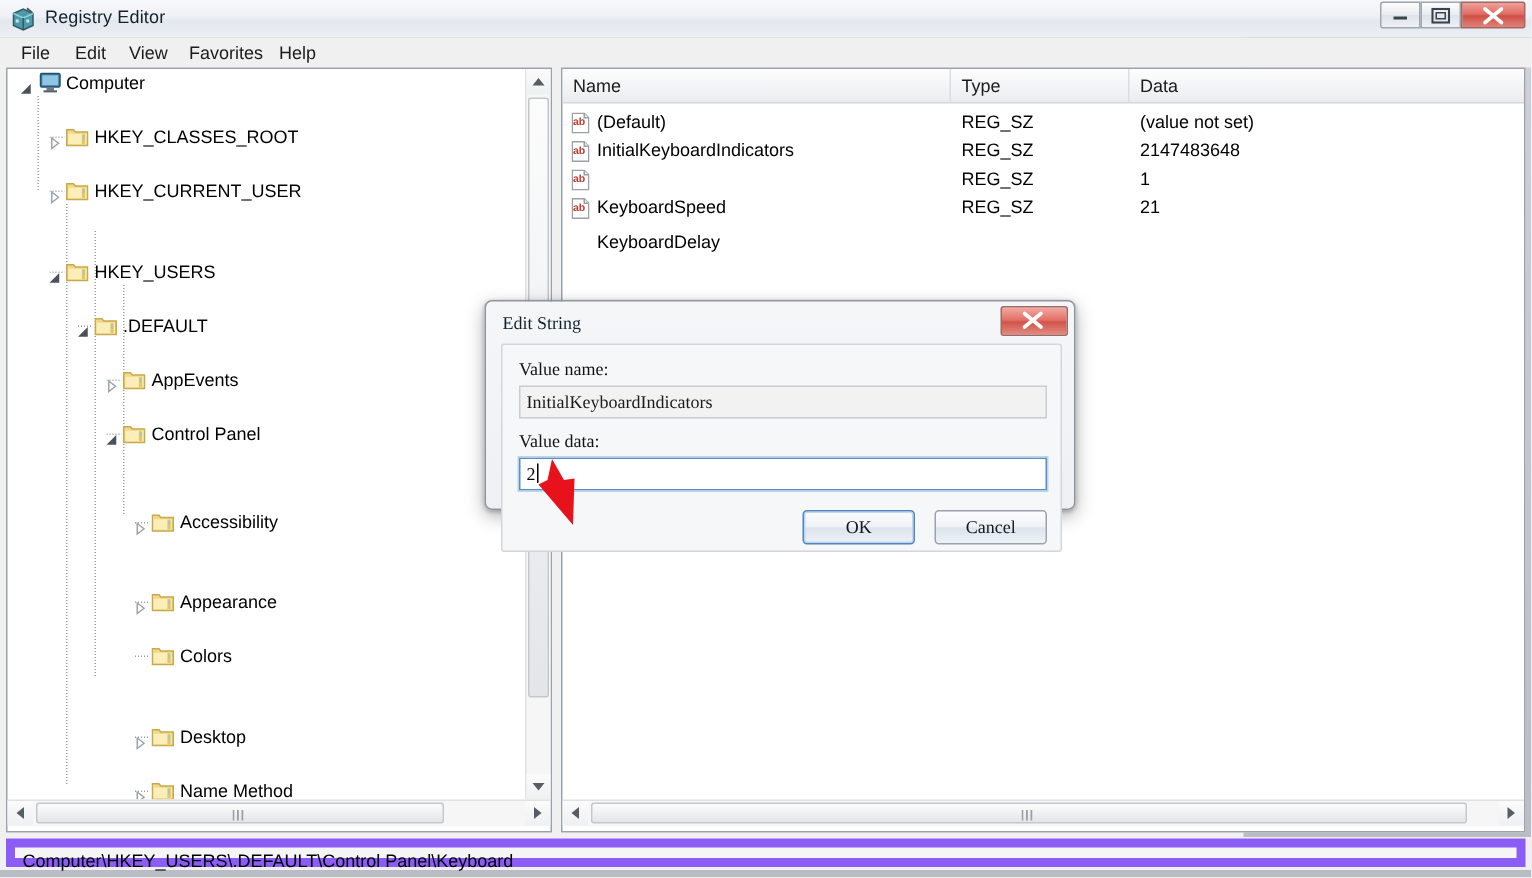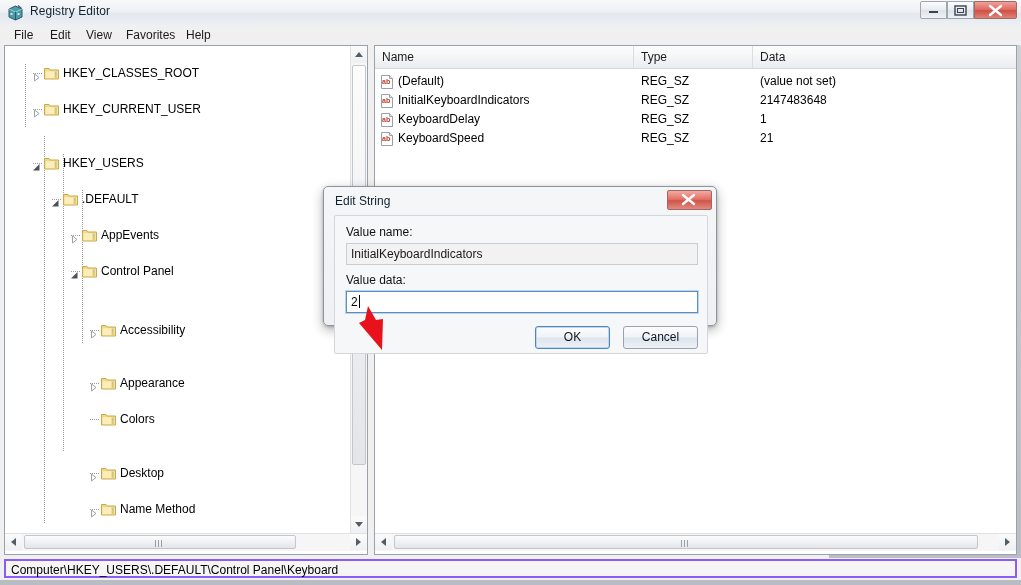--- a/index.html
+++ b/index.html
@@ -245,43 +245,44 @@
   #statusbar {
     position: absolute;
     left: 0; top: 558px;
     width: 1021px; height: 22px;
     background: #f0f0f0;
   }
   #status-inner {
     position: absolute;
     left: 4px; top: 1px;
     width: 1013px; height: 19px;
-    border: 2px solid #8b5cf6;
+    border: 6px solid #8b5cf6;
     background: #f5f5f5;
     box-sizing: border-box;
     text-align: center;
   }
   #status-text {
     position: absolute;
     left: 5px; top: 2px;
     font-size: 12px;
     color: #000;
     white-space: nowrap;
   }
 
   
   #dialog {
     position: absolute;
-    left: 323px; top: 186px;
+    left: 323px; top: 200px;
     width: 394px; height: 140px;
     border: 1px solid #8d949d;
     border-radius: 5px;
     background: linear-gradient(180deg,#f5f6f8 0%, #eef0f3 100%);
     box-shadow: 0 4px 12px rgba(0,0,0,.30), 0 1px 3px rgba(0,0,0,.22);
     box-sizing: border-box;
+    font-family: Liberation Serif, serif;
   }
   #dlg-title {
     position: absolute;
     left: 11px; top: 7px;
     font-size: 12px;
     color: #11222e;
   }
   #dlg-close {
     position: absolute;
     right: 4px; top: 3px;
@@ -406,20 +407,32 @@
   </div>
 
   <div id="panes">
 
     <div id="tree-pane">
       <div id="tree-scroll-area">
           <div class="dotline-v" style="left: 20px; top: 18px; height: 63px;"></div>
           <div class="dotline-v" style="left: 39px; top: 90px; height: 387px;"></div>
           <div class="dotline-v" style="left: 58px; top: 108px; height: 297px;"></div>
           <div class="dotline-v" style="left: 77px; top: 144px; height: 153px;"></div>
+          <div class="tree-row" style="top: 0px;">
+            <span class="expander" style="left: 8px;"><svg viewBox="0 0 9 9">
+                <path d="M1 7.5 L7.5 7.5 L7.5 1 Z" fill="#4a5158"></path>
+              </svg></span>
+            <span class="comp-icon" style="left: 20px;"><svg viewBox="0 0 16 14">
+                <rect x="2" y="1" width="13" height="9" rx="1" fill="#3f7fa8" stroke="#23506d" stroke-width="1"></rect>
+                <rect x="3.2" y="2.2" width="10.6" height="6.6" fill="#8fc7e2"></rect>
+                <rect x="6" y="10.5" width="5" height="2" fill="#6f7a84"></rect>
+                <rect x="4" y="12.2" width="9" height="1.4" fill="#56616b"></rect>
+              </svg></span>
+            <span class="tree-label" style="left: 39px;">Computer</span>
+          </div>
           <div class="tree-row" style="top: 18px;">
             <div class="dotline-h" style="left: 28px; top: 9px; width: 10px;"></div>
             <span class="expander" style="left: 27px;"><svg viewBox="0 0 9 9">
                 <path d="M2.5 1 L7 4.5 L2.5 8 Z" fill="none" stroke="#9aa4ad" stroke-width="1"></path>
               </svg></span>
             <span class="folder" style="left: 39px;"><svg viewBox="0 0 15 13">
                 <path d="M0.5 1.5 L5 1.5 L6.2 3 L14.5 3 L14.5 12 L0.5 12 Z" fill="#f2d88a" stroke="#c9a94e" stroke-width="1"></path>
                 <path d="M1.5 4.2 L13.5 4.2 L13.5 11.2 L1.5 11.2 Z" fill="#fbeeb8"></path>
                 <rect x="10.6" y="4.4" width="2.2" height="6.6" fill="#e3c66a"></rect>
                 <rect x="11.3" y="5.2" width="1" height="2.6" fill="#8ecbe0"></rect>
@@ -612,21 +625,21 @@
             <span class="cell" style="left: 23px;">InitialKeyboardIndicators</span>
             <span class="cell" style="left: 266px;">REG_SZ</span>
             <span class="cell" style="left: 385px;">2147483648</span>
           </div>
           <div class="list-row" style="top: 64px;">
             <span class="ab-icon"><svg viewBox="0 0 12 14">
                 <path d="M0.5 0.5 L8.5 0.5 L11.5 3.5 L11.5 13.5 L0.5 13.5 Z" fill="#ffffff" stroke="#9aa0a6" stroke-width="1"></path>
                 <path d="M8.5 0.5 L8.5 3.5 L11.5 3.5" fill="#e8eaec" stroke="#9aa0a6" stroke-width="1"></path>
                 <text x="1" y="8.6" font-family="Liberation Sans, sans-serif" font-size="7" font-weight="bold" fill="#c0392b">ab</text>
               </svg></span>
-            <span class="cell" style="left: 23px;">KeyboardDelay</span>
+            <span class="cell" style="left: 23px; margin-top: 42px;">KeyboardDelay</span>
             <span class="cell" style="left: 266px;">REG_SZ</span>
             <span class="cell" style="left: 385px;">1</span>
           </div>
           <div class="list-row" style="top: 83px;">
             <span class="ab-icon"><svg viewBox="0 0 12 14">
                 <path d="M0.5 0.5 L8.5 0.5 L11.5 3.5 L11.5 13.5 L0.5 13.5 Z" fill="#ffffff" stroke="#9aa0a6" stroke-width="1"></path>
                 <path d="M8.5 0.5 L8.5 3.5 L11.5 3.5" fill="#e8eaec" stroke="#9aa0a6" stroke-width="1"></path>
                 <text x="1" y="8.6" font-family="Liberation Sans, sans-serif" font-size="7" font-weight="bold" fill="#c0392b">ab</text>
               </svg></span>
             <span class="cell" style="left: 23px;">KeyboardSpeed</span>

